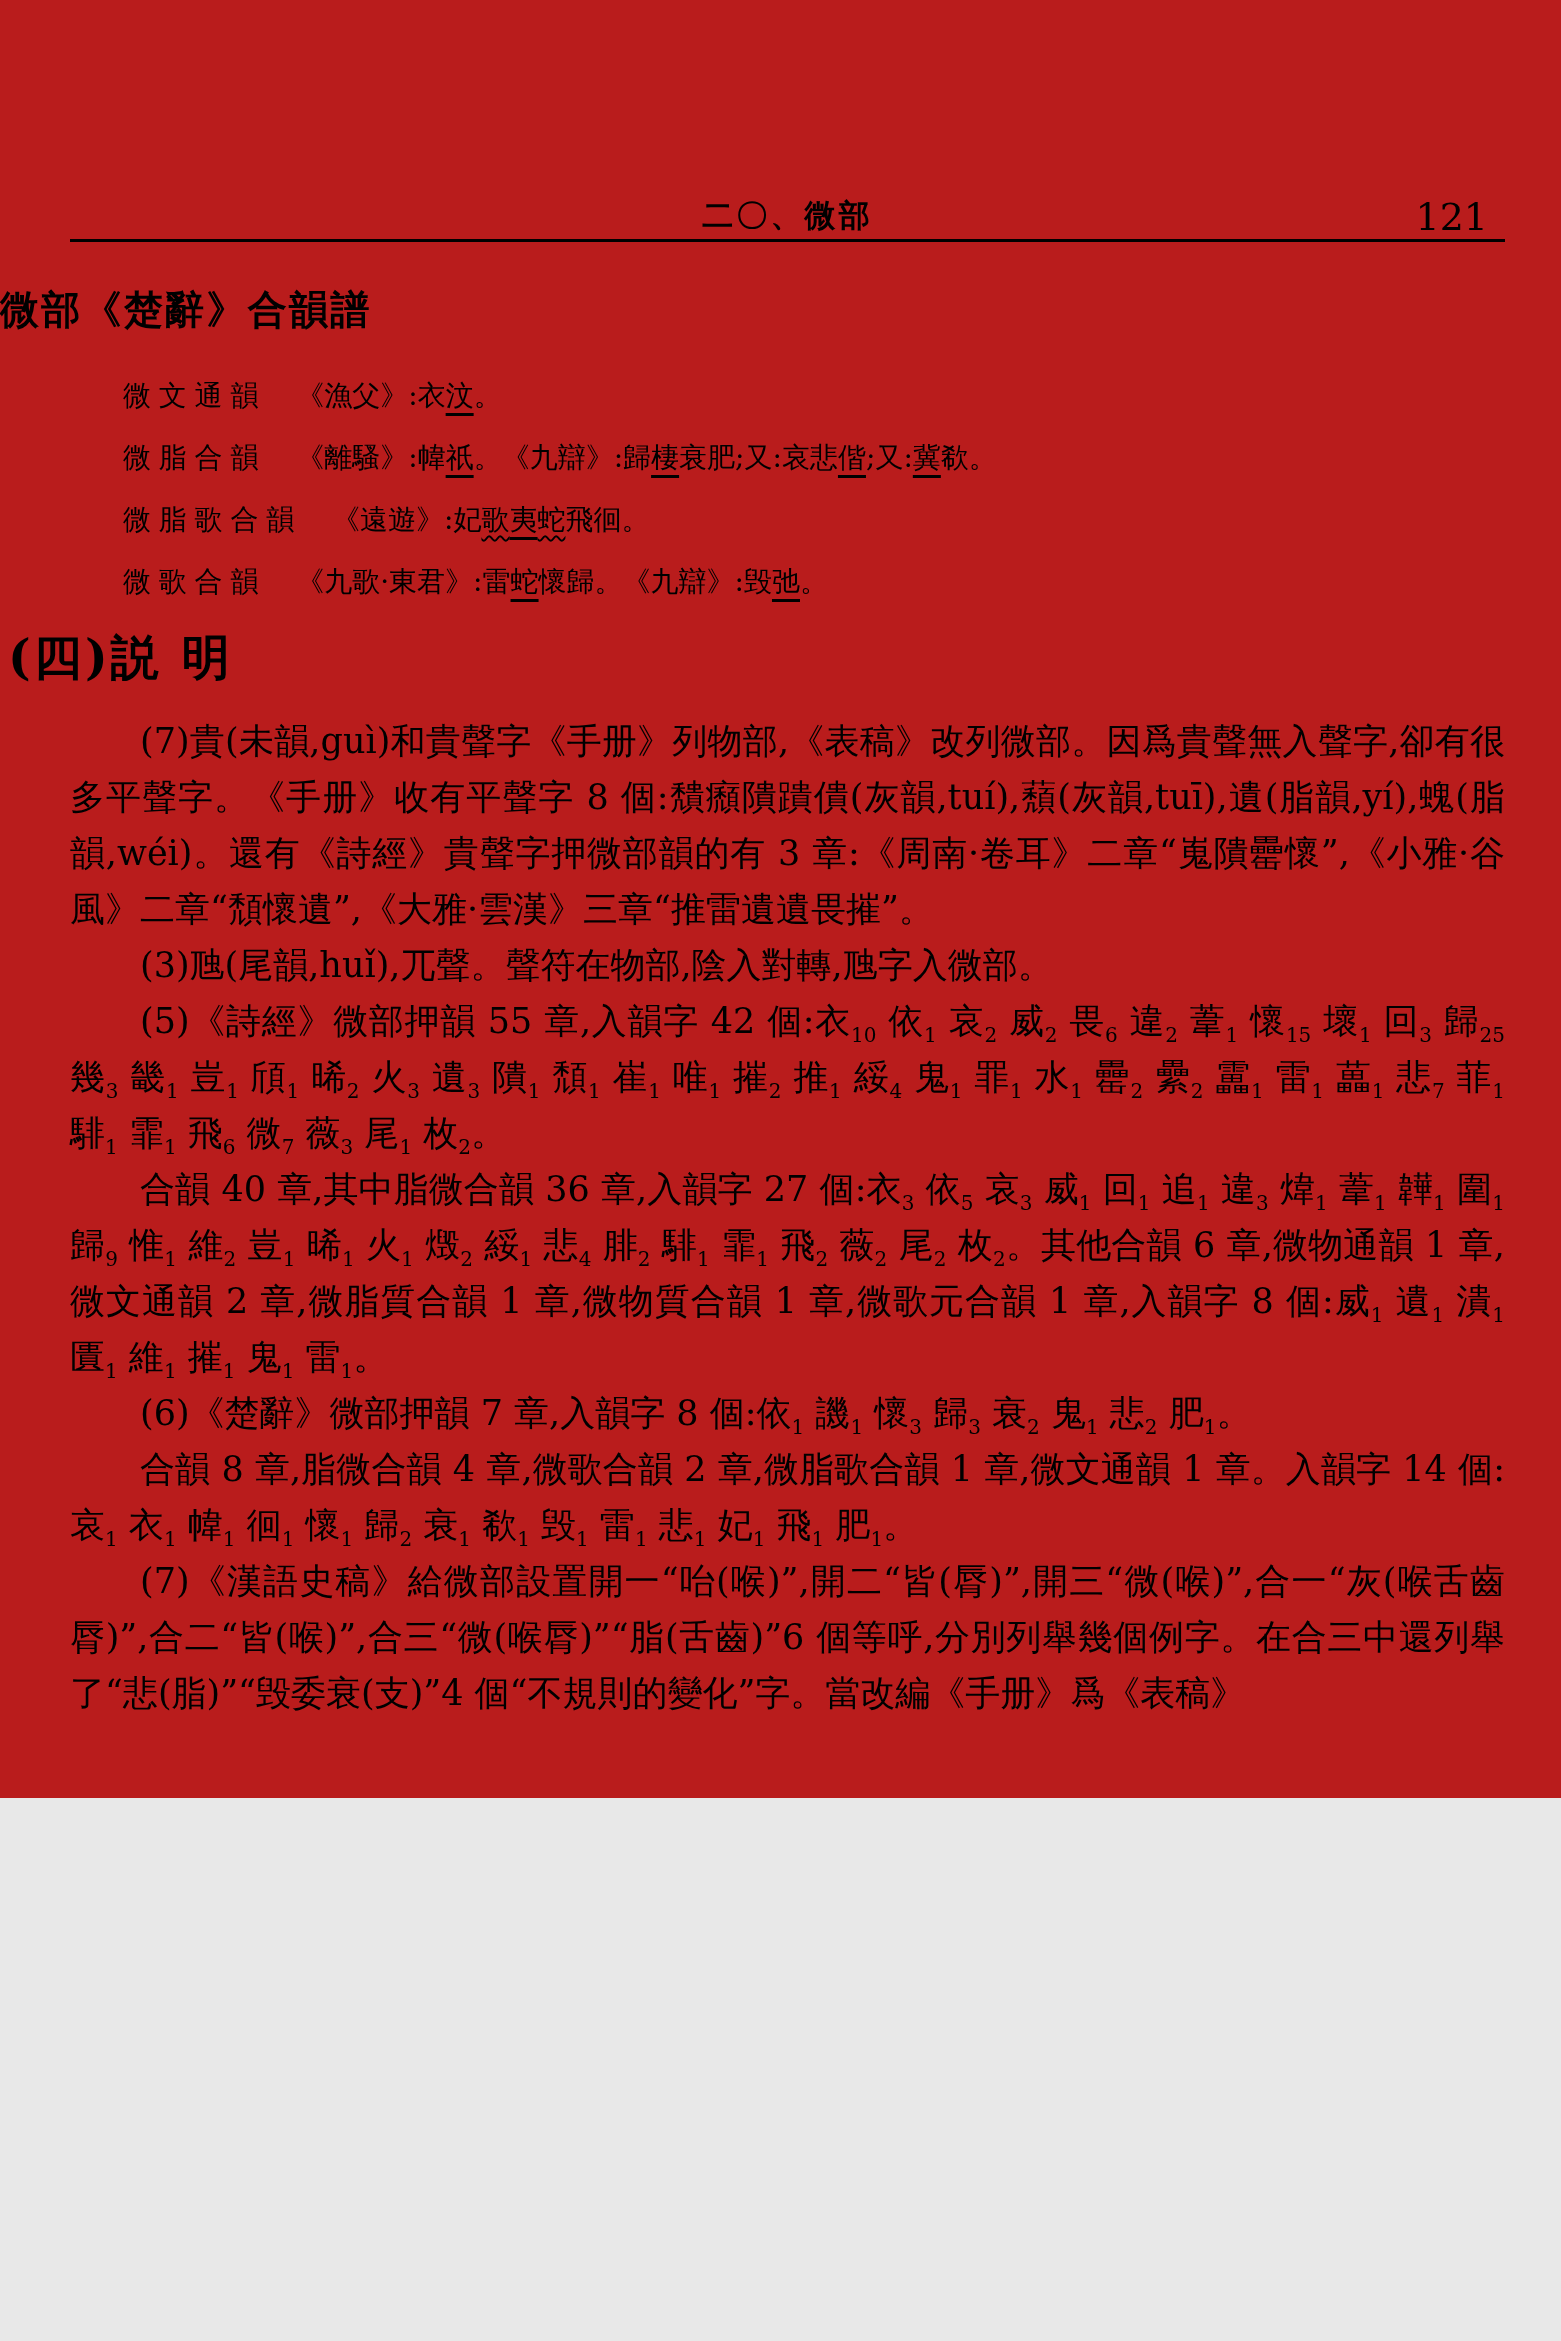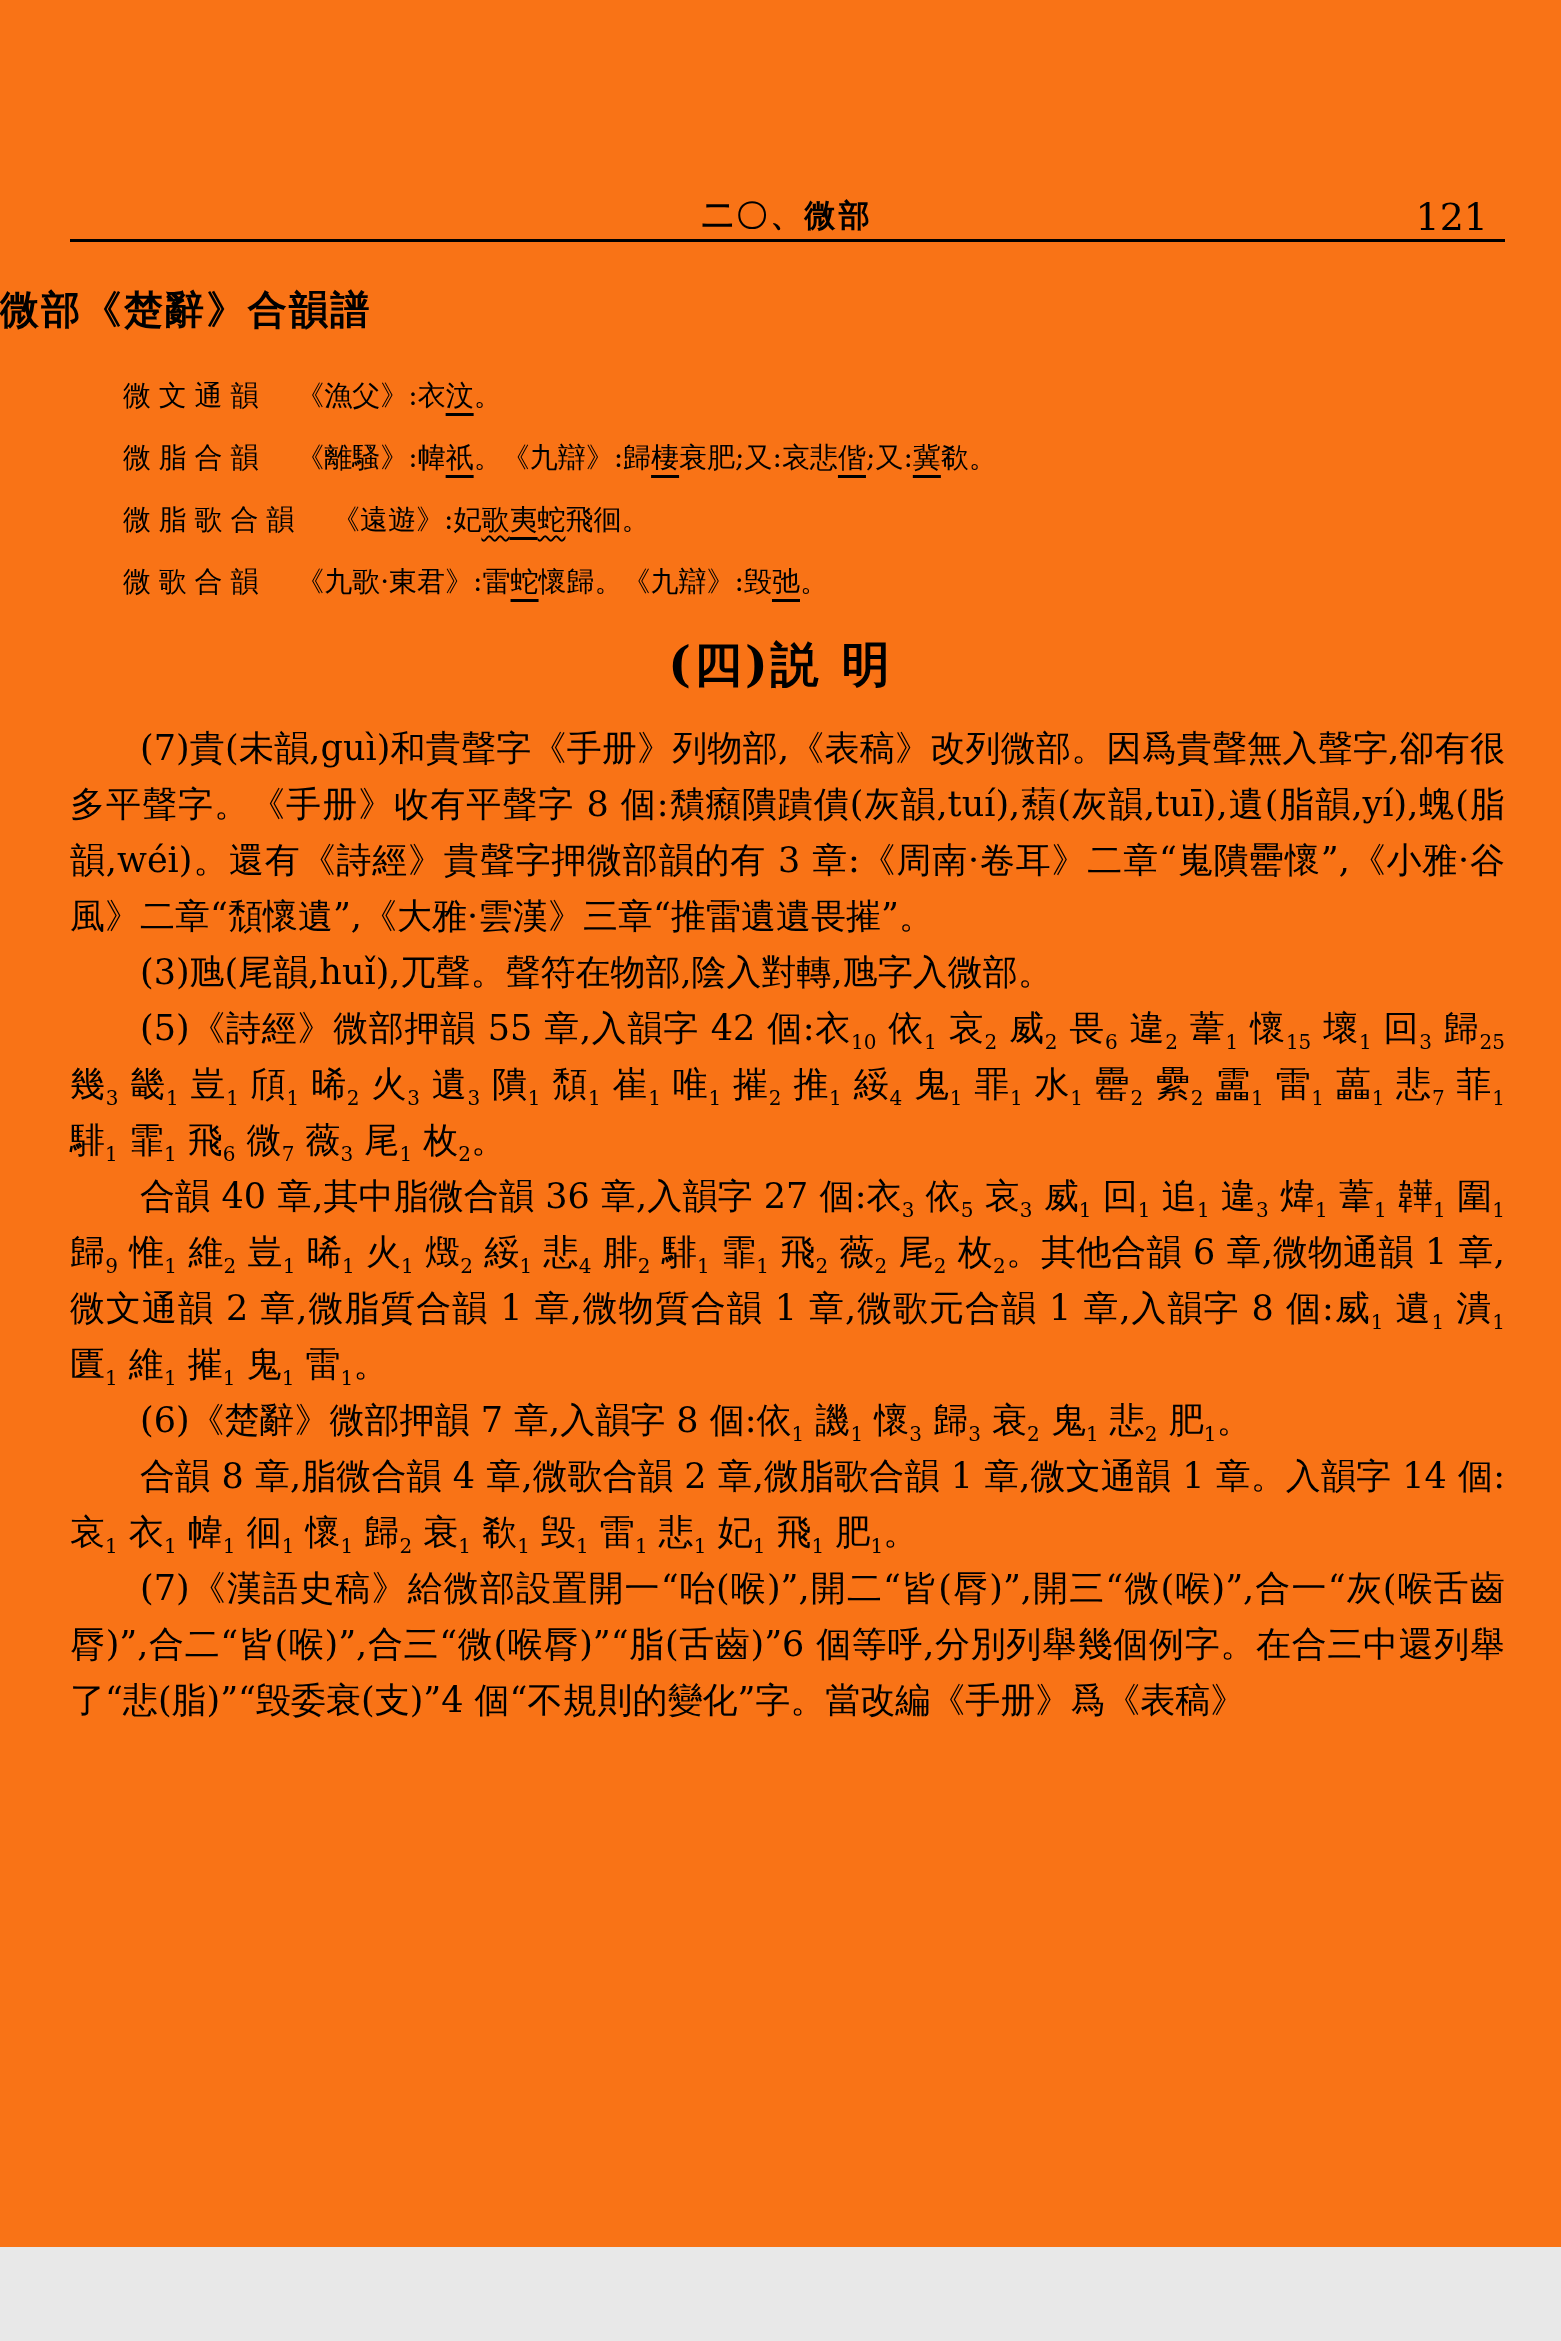--- a/index.html
+++ b/index.html
@@ -1,21 +1,21 @@
 <!DOCTYPE html>
 <html lang="zh" style="font-size:12.5px"><head>
 <meta charset="utf-8">
 <style>
   html, body { margin: 0; padding: 0; background: #e8e8e8; }
   .sheet {
     position: relative;
     width: 1561px;
-    height: 2247px;
+    height: 1798px;
     margin: 0 auto;
-    background: #f97316;
+    background: #b91c1c;
     color: #000;
     font-family: "DejaVu Serif", "Liberation Serif", serif;
     overflow: hidden;
   }
   .running-head {
     position: relative;
     margin: 195px 56px 0 70px;
     height: 44px;
     border-bottom: 3.1px solid #000;
   }
@@ -44,25 +44,25 @@
   }
   .rhyme-table { margin: 28px 56px 0 70px; }
   .rhyme-line {
     margin-left: 53px;
     font-size: 28px;
     line-height: 62px;
     white-space: nowrap;
   }
   .rhyme-label { display: inline-block; margin-right: 30px; letter-spacing: 7.8px; }
   .section-heading {
-    margin-top: 20px;
-    text-align: center;
+    margin-top: 13px;
     font-weight: 700;
     font-size: 48px;
     letter-spacing: 3.1px;
+    padding-left: 8px;
   }
   .body-text {
     margin: 23.4px 56px 0 70px;
     font-size: 35px;
     line-height: 56px;
     text-align: justify;
     text-justify: inter-ideograph;
   }
   .para { text-indent: 2em; margin: 0; }
   .u { text-decoration: underline solid 3.1px; text-underline-offset: 7.8px; }

